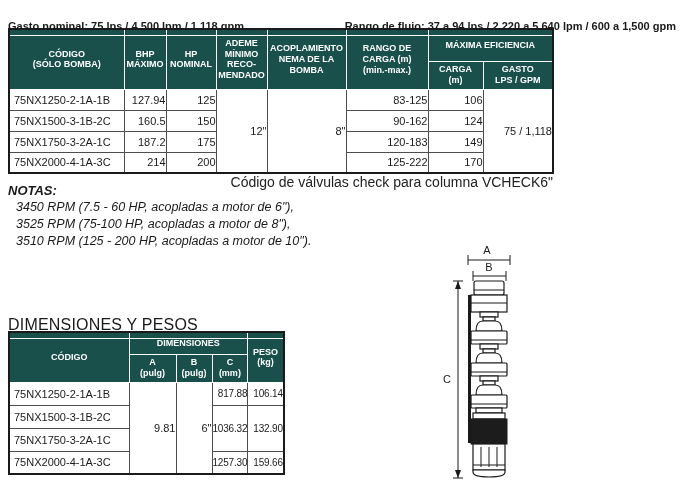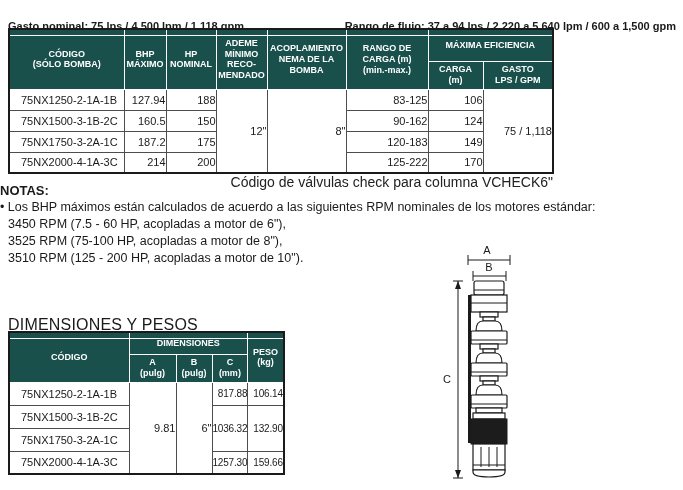--- a/index.html
+++ b/index.html
@@ -32,33 +32,33 @@
   th.bar{
     background:linear-gradient(to bottom,
       var(--teal) 0px,var(--teal) 5px,
       #ffffff 5px,#ffffff 6px,
       var(--teal) 6px);
   }
   td{
     background:#ffffff;border:1px solid var(--cellb);
     font-size:11px;text-align:right;vertical-align:middle;padding:0;
   }
-  td.code{text-align:left;padding-left:11px;}
+  td.code{text-align:left;padding-left:4px;}
   
   .spec-table{left:8px;top:28px;}
   .spec-table thead tr.r1{height:32px;}
   .spec-table thead tr.r2{height:28px;}
   .spec-table tbody tr{height:21px;}
   
   .footnote{
     position:absolute;left:8px;top:174px;width:545px;
     text-align:right;font-size:14px;color:#222;
   }
   
-  .notas{position:absolute;left:0;top:183px;width:650px;font-size:12.5px;line-height:17px;}
+  .notas{position:absolute;left:8px;top:183px;width:650px;font-size:12.5px;line-height:17px;font-style:italic;}
   .notas-title{font-weight:bold;font-size:13px;line-height:16px;}
   .bullet-item::before{content:"• ";}
   .rpm{padding-left:8px;}
   
   .dims-title{position:absolute;left:8px;top:316px;font-size:16px;letter-spacing:.2px;}
   .dims-table{left:8px;top:331px;}
   .dims-table thead tr.r1{height:22px;}
   .dims-table thead tr.r2{height:28px;}
   .dims-table tbody tr{height:23px;}
   .dims-table td.num{font-size:10px;letter-spacing:-.2px;}
@@ -111,21 +111,21 @@
       <th>CARGA
 (m)</th>
       <th>GASTO
 LPS / GPM</th>
     </tr>
   </thead>
   <tbody>
     <tr>
       <td class="code">75NX1250-2-1A-1B</td>
       <td>127.94</td>
-      <td>188</td>
+      <td>125</td>
       <td rowspan="4">12"</td>
       <td rowspan="4">8"</td>
       <td>83-125</td>
       <td>106</td>
       <td rowspan="4">75 / 1,118</td>
     </tr>
     <tr>
       <td class="code">75NX1500-3-1B-2C</td>
       <td>160.5</td>
       <td>150</td>
@@ -146,21 +146,20 @@
       <td>125-222</td>
       <td>170</td>
     </tr>
   </tbody>
 </table>
 
 <div class="footnote">Código de válvulas check para columna VCHECK6"</div>
 
 <div class="notas">
   <div class="notas-title">NOTAS:</div>
-  <div class="bullet-item"><span>Los BHP máximos están calculados de acuerdo a las siguientes RPM nominales de los motores estándar:</span></div>
   <div class="rpm">3450 RPM (7.5 - 60 HP, acopladas a motor de 6"),</div>
   <div class="rpm">3525 RPM (75-100 HP, acopladas a motor de 8"),</div>
   <div class="rpm">3510 RPM (125 - 200 HP, acopladas a motor de 10").</div>
 </div>
 
 <div class="dims-title">DIMENSIONES Y PESOS</div>
 
 <table class="dims-table">
   <colgroup>
     <col style="width:120px">

